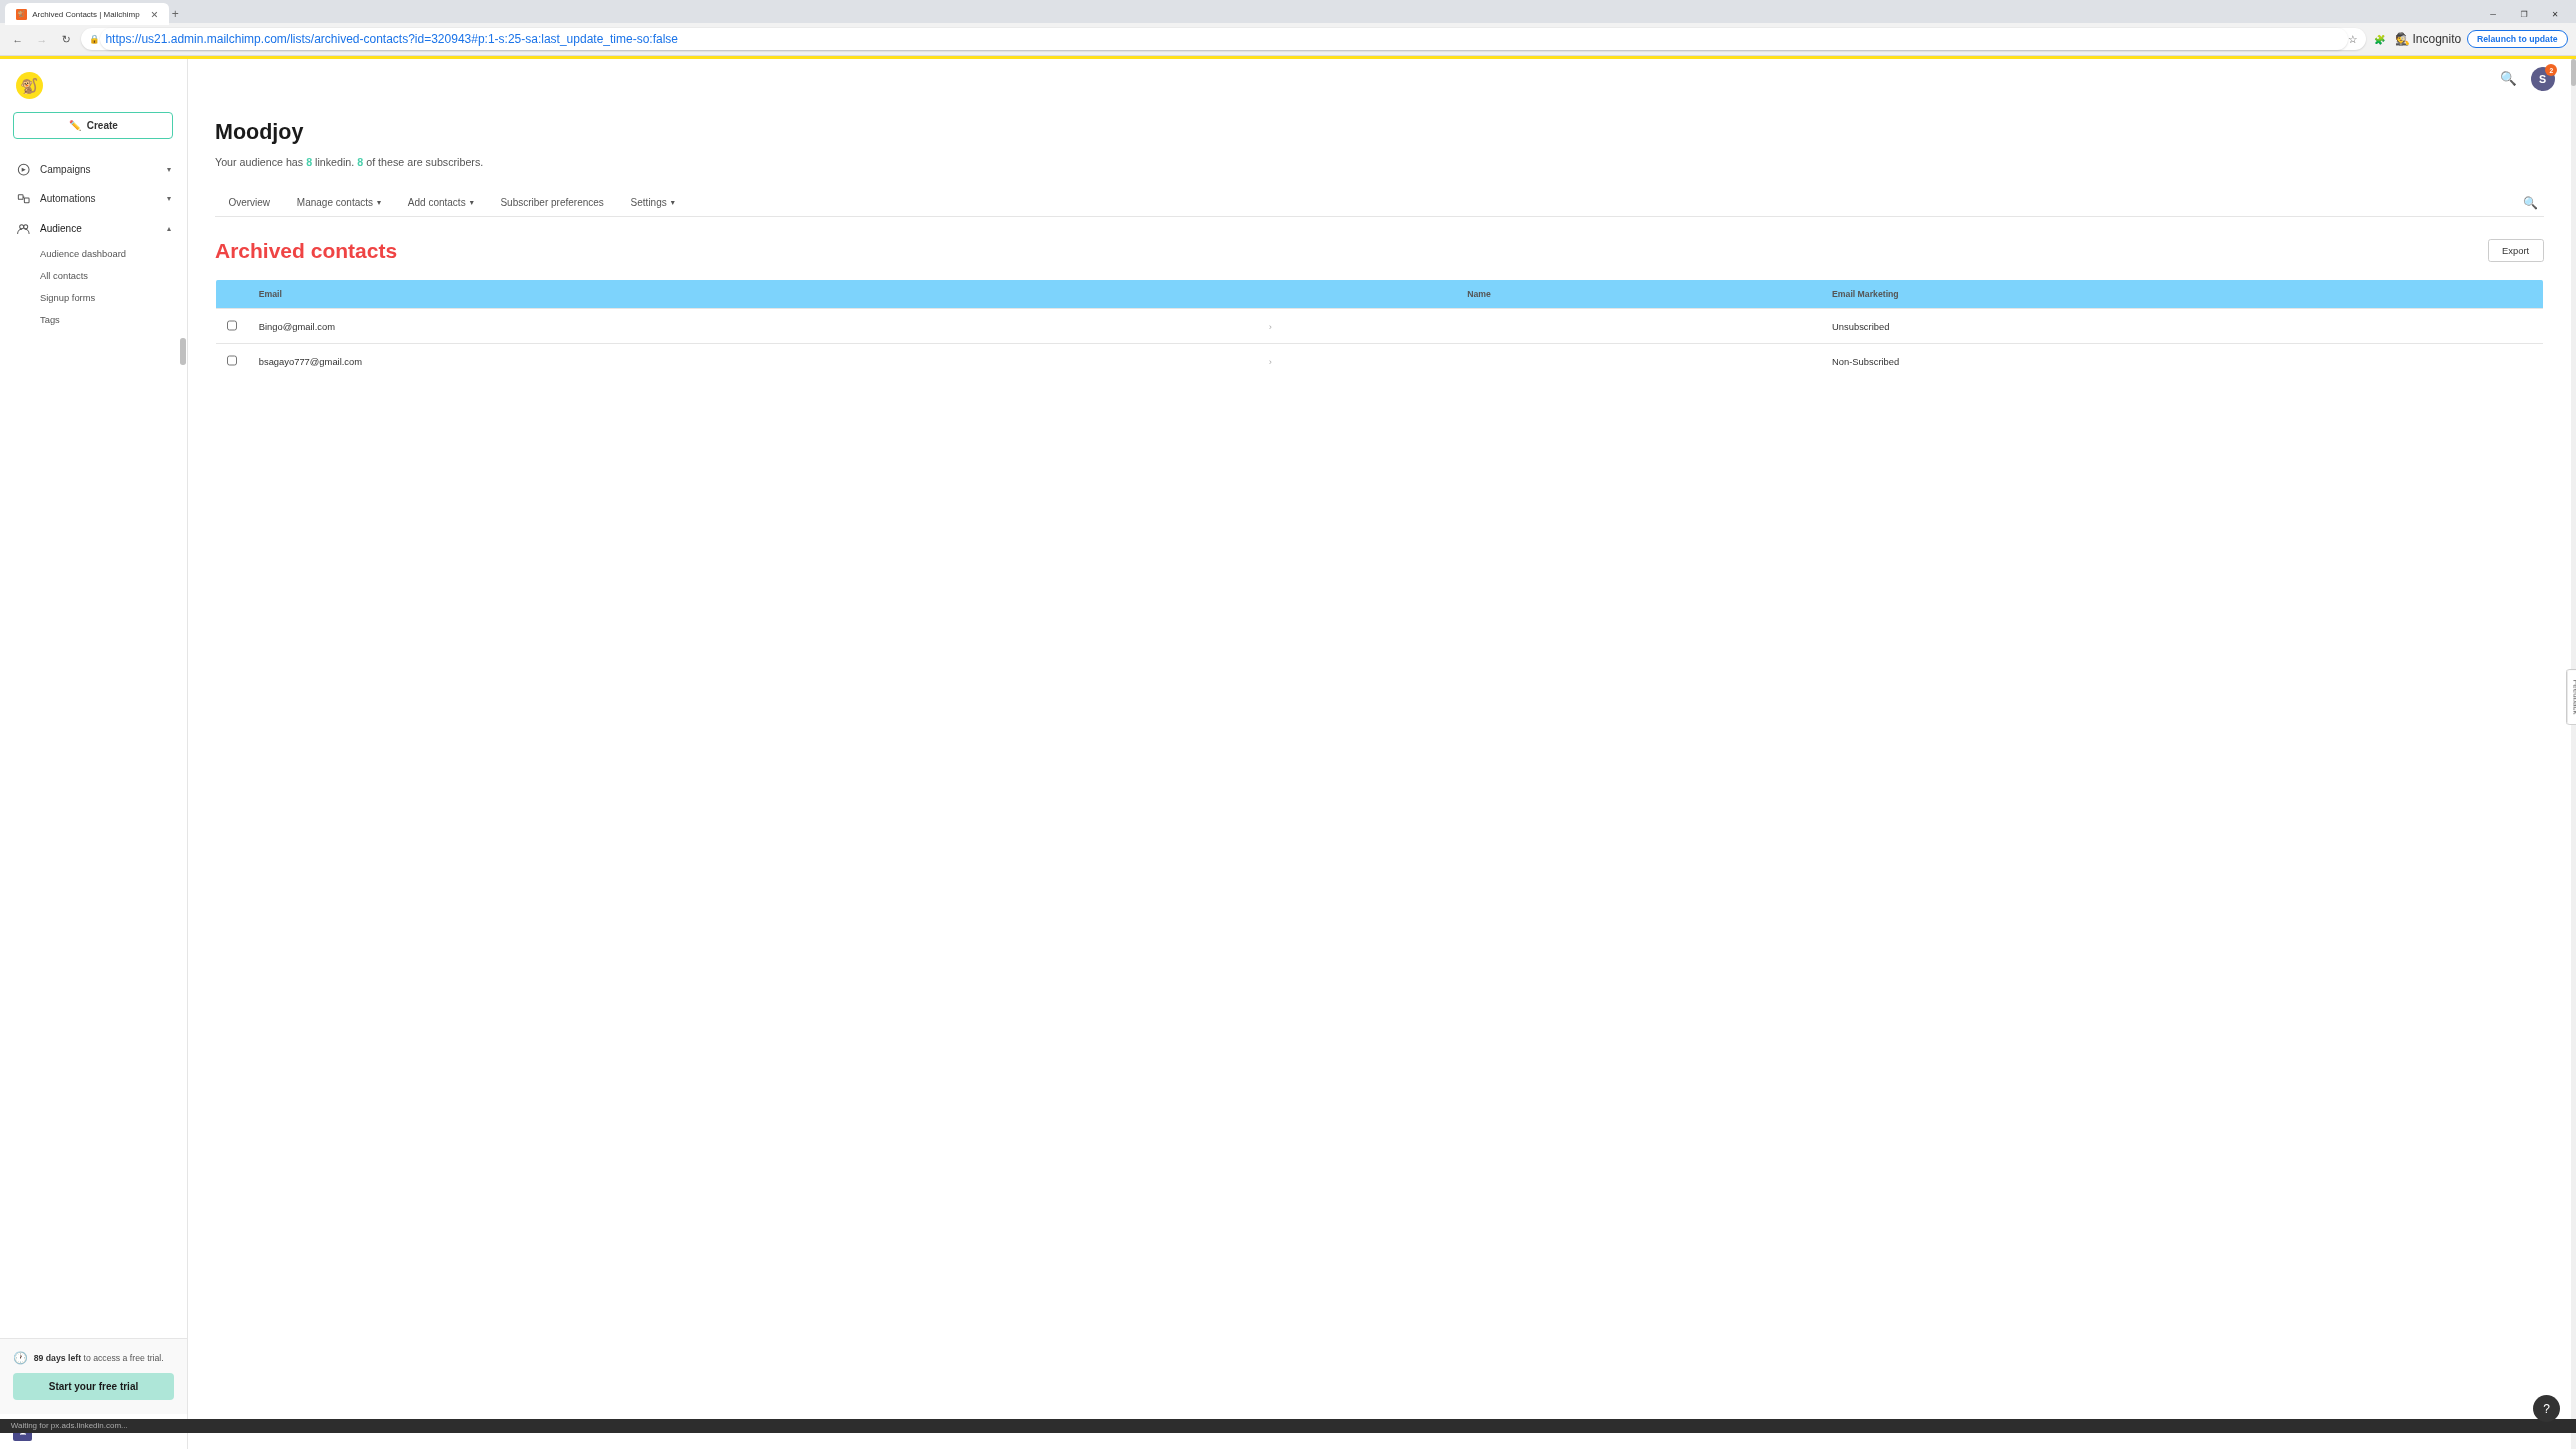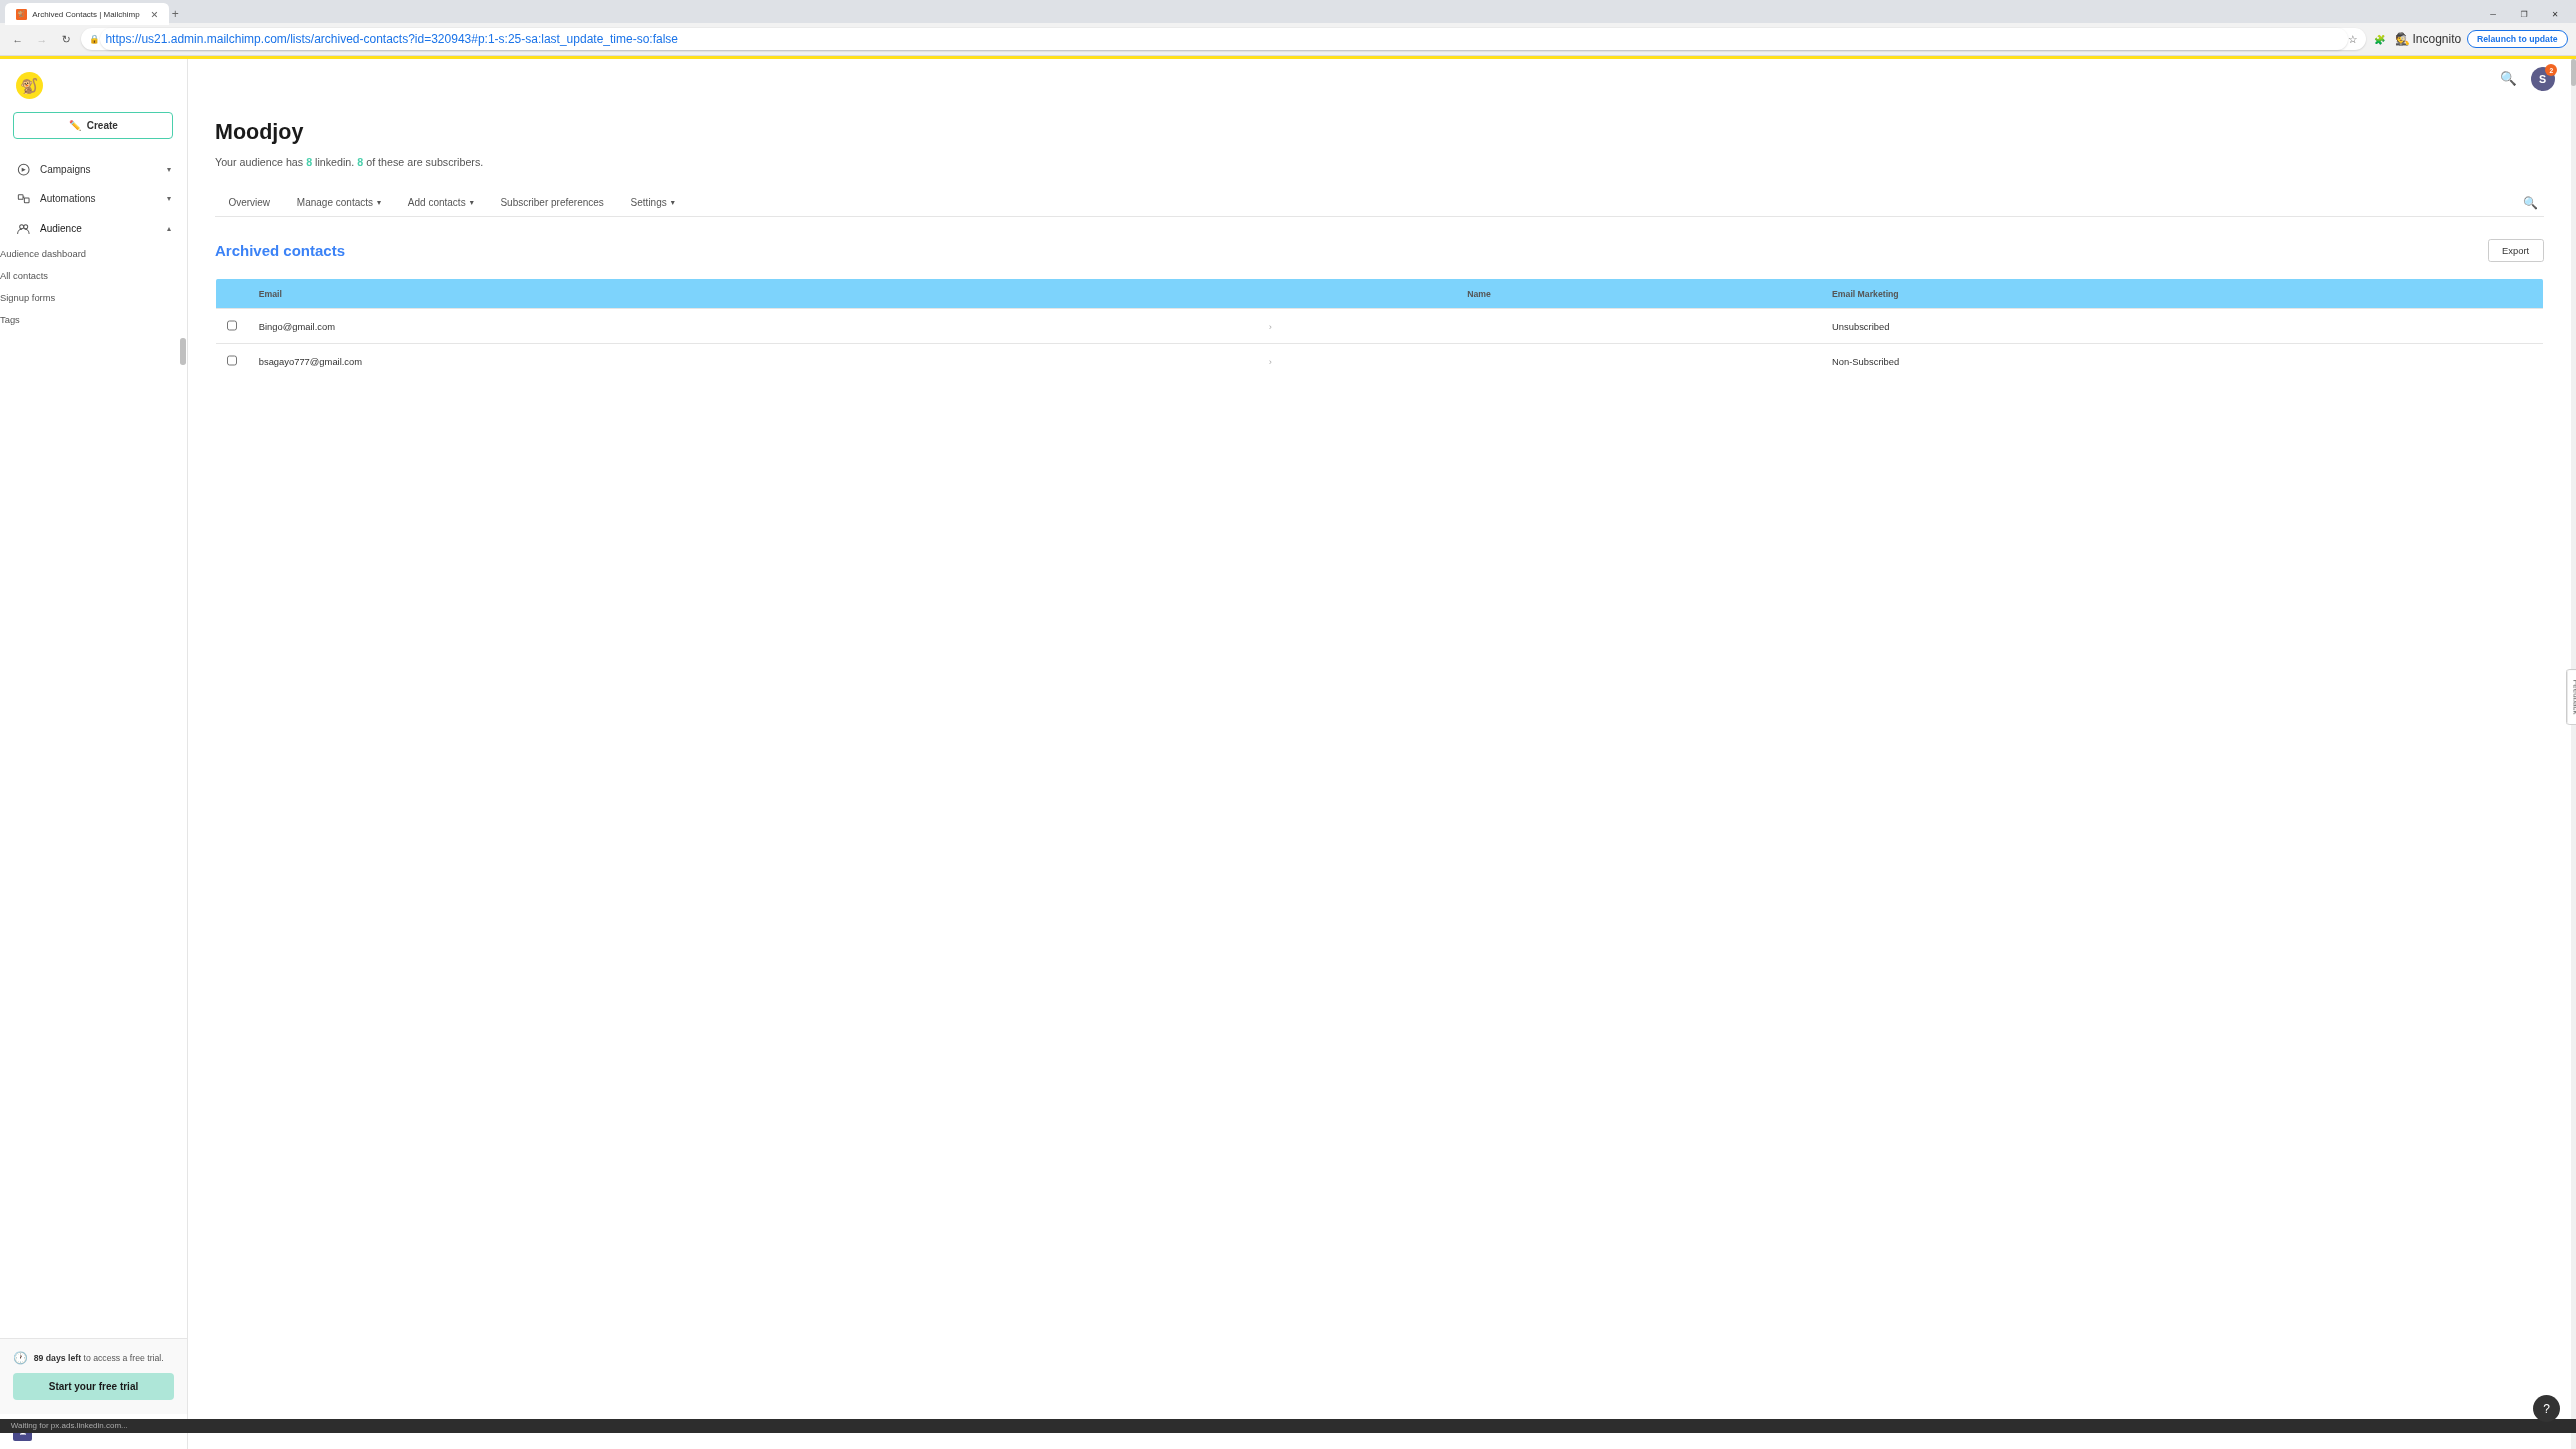--- a/index.html
+++ b/index.html
@@ -34,21 +34,21 @@
     .logo-area { padding: 13.4px 16px; }
     .mailchimp-logo { width: 27px; height: 27px; background: #ffe01b; border-radius: 50%; display: flex; align-items: center; justify-content: center; font-size: 14.8px; }
 
     .create-btn { margin: 0 13.4px 13.4px; border: 1.3px solid #4acfac; border-radius: 4px; background: #fff; color: #333; padding: 6.7px 10.7px; font-size: 10px; font-weight: 600; cursor: pointer; display: flex; align-items: center; gap: 5.4px; width: calc(100% - 27px); justify-content: center; }
 
     .nav-section { padding: 2.7px 0; }
     .nav-item { display: flex; align-items: center; padding: 6.7px 16px; cursor: pointer; color: #333; font-size: 10px; font-weight: 500; }
     .nav-item .icon { width: 16px; height: 16px; margin-right: 8px; display: flex; align-items: center; justify-content: center; }
     .nav-item .chevron { margin-left: auto; font-size: 8px; color: #666; }
 
-    .sub-nav { }
+    .sub-nav { padding-left: 40px; }
     .sub-nav-item { padding: 5.4px 16px 5.4px 0; cursor: pointer; color: #555; font-size: 9.4px; display: block; }
 
     .trial-section { margin-top: auto; padding: 13.4px; border-top: 0.7px solid #e5e5e5; background: #f9f9f9; }
     .trial-text { font-size: 8.7px; color: #555; margin-bottom: 8px; display: flex; align-items: flex-start; gap: 5.4px; }
     .trial-text .clock-icon { font-size: 12px; margin-top: -1.3px; }
     .trial-text strong { color: #333; }
     .start-trial-btn { width: 100%; background: #aee6d8; border: none; border-radius: 4px; padding: 8px; font-size: 10px; font-weight: 600; cursor: pointer; color: #1a1a1a; }
 
     .sidebar-bottom { padding: 8px 13.4px; display: flex; align-items: center; gap: 5.4px; }
     .bottom-box { width: 19px; height: 19px; background: #4a4a8a; display: flex; align-items: center; justify-content: center; color: white; font-size: 7.4px; border-radius: 2px; }
@@ -74,21 +74,21 @@
     .audience-stats .count { color: #4acfac; font-weight: 700; }
 
     
     .tabs-nav { display: flex; align-items: center; border-bottom: 1.3px solid #e5e5e5; margin-bottom: 21.5px; gap: 0; }
     .tab-nav-item { padding: 8px 13.4px; font-size: 10px; color: #555; cursor: pointer; border-bottom: 1.3px solid transparent; margin-bottom: -1.3px; white-space: nowrap; display: flex; align-items: center; gap: 4px; }
     .tab-nav-item .caret { font-size: 8px; }
     .tab-search { margin-left: auto; background: none; border: none; cursor: pointer; font-size: 12px; color: #555; padding: 5.4px; }
 
     
     .section-header { display: flex; align-items: center; justify-content: space-between; margin-bottom: 16px; }
-    .section-title { font-size: 15px; font-weight: 700; color: #3b82f6; }
+    .section-title { font-size: 21px; font-weight: 700; color: #ef4444; }
     .export-btn { background: #fff; border: 0.7px solid #ccc; border-radius: 2.7px; padding: 5.4px 13.4px; font-size: 9.4px; cursor: pointer; color: #333; font-weight: 500; }
 
     
     .contacts-table { width: 100%; border-collapse: collapse; border: 0.7px solid #e5e5e5; border-radius: 2.7px; overflow: hidden; }
     .contacts-table th { background: #7dd3fc; padding: 9.4px 10.7px; text-align: left; font-size: 8.7px; font-weight: 600; color: #555; border-bottom: 0.7px solid #e5e5e5; }
     .contacts-table td { padding: 10.7px 10.7px; border-bottom: 0.7px solid #e5e5e5; font-size: 9.4px; color: #333; }
     .contacts-table tr:last-child td { border-bottom: none; }
     .contacts-table .checkbox-col { width: 32px; }
     .checkbox { width: 10.7px; height: 10.7px; border: 0.7px solid #ccc; border-radius: 1.3px; background: #fff; cursor: pointer; }
     .email-cell { display: flex; align-items: flex-end; gap: 5.4px; }

